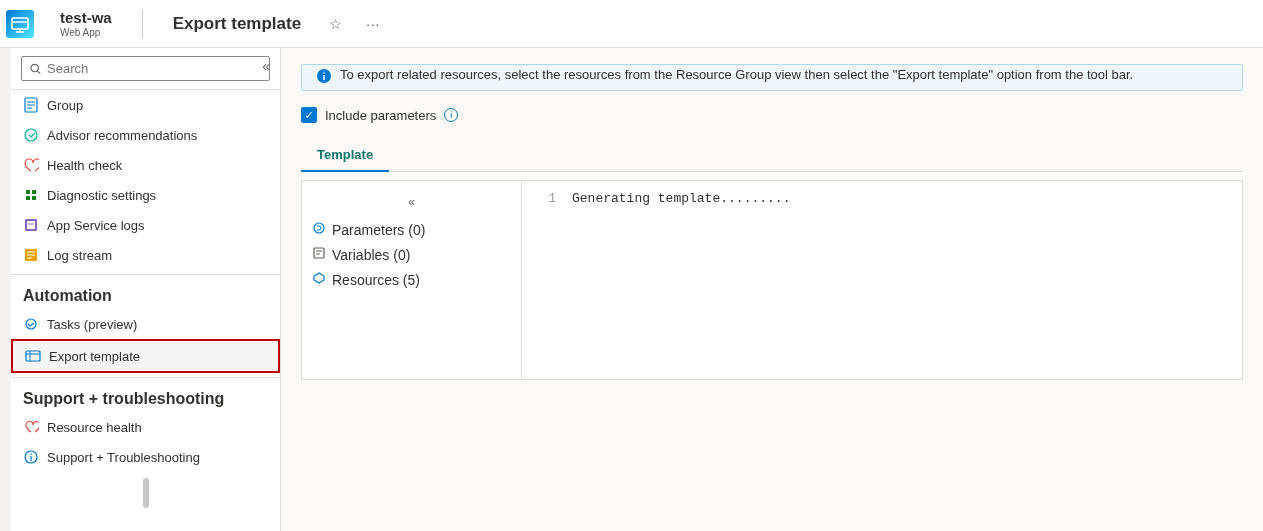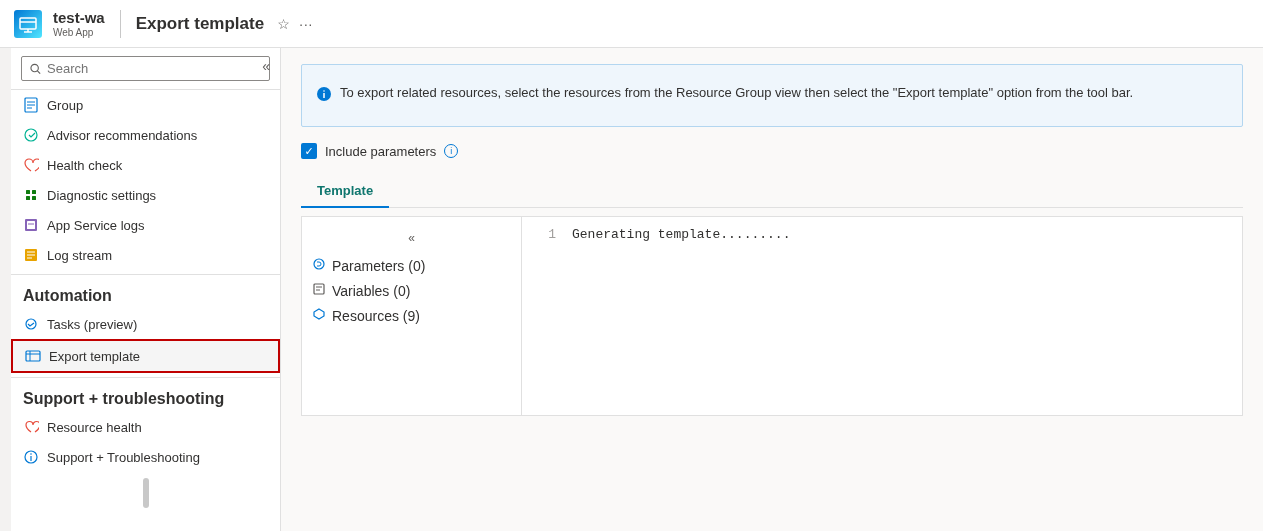--- a/index.html
+++ b/index.html
@@ -5,22 +5,22 @@
     * { box-sizing: border-box; margin: 0; padding: 0; }
     body { font-family: 'Segoe UI', Arial, sans-serif; font-size: 13px; background: #f3f2f1; display: flex; flex-direction: column; height: 531px; overflow: hidden; }
 
     
     .header {
       background: #fff;
       border-bottom: 1px solid #e0e0e0;
       height: 48px;
       display: flex;
       align-items: center;
-      padding: 0 12px;
-      gap: 9px;
+      padding: 0 4px;
+      gap: 24px;
       flex-shrink: 0;
     }
     .header-icon {
       width: 32px;
       height: 32px;
       display: flex;
       align-items: center;
       justify-content: center;
     }
     .header-app-icon {
@@ -159,21 +159,21 @@
     }
     .content-inner {
       flex: 1;
       padding: 16px 20px;
       overflow-y: auto;
     }
     .info-banner {
       background: #eff6fc;
       border: 1px solid #b3d6f0;
       border-radius: 2px;
-      padding: 20px 14px;
+      padding: 2px 14px;
       display: flex;
       align-items: flex-start;
       gap: 8px;
       margin-bottom: 16px;
       font-size: 13px;
       color: #323130;
     }
     .info-icon {
       color: #0078d4;
       font-size: 16px;
@@ -490,21 +490,21 @@
                 </svg>
             </span>
             <span>Variables (0)</span>
           </div>
           <div class="tree-item">
             <span class="tree-item-icon">
               <svg width="14" height="14" viewBox="0 0 14 14" fill="none">
                   <path d="M7 2l5 3v4l-5 3L2 9V5z" stroke="#0078d4" stroke-width="1.2" fill="none"></path>
                 </svg>
             </span>
-            <span>Resources (9)</span>
+            <span>Resources (5)</span>
           </div>
         </div>
 
         <div class="template-code">
           <div class="code-line">
             <span class="line-number">1</span>
             <span class="line-content">Generating template.........</span>
           </div>
         </div>
       </div>

